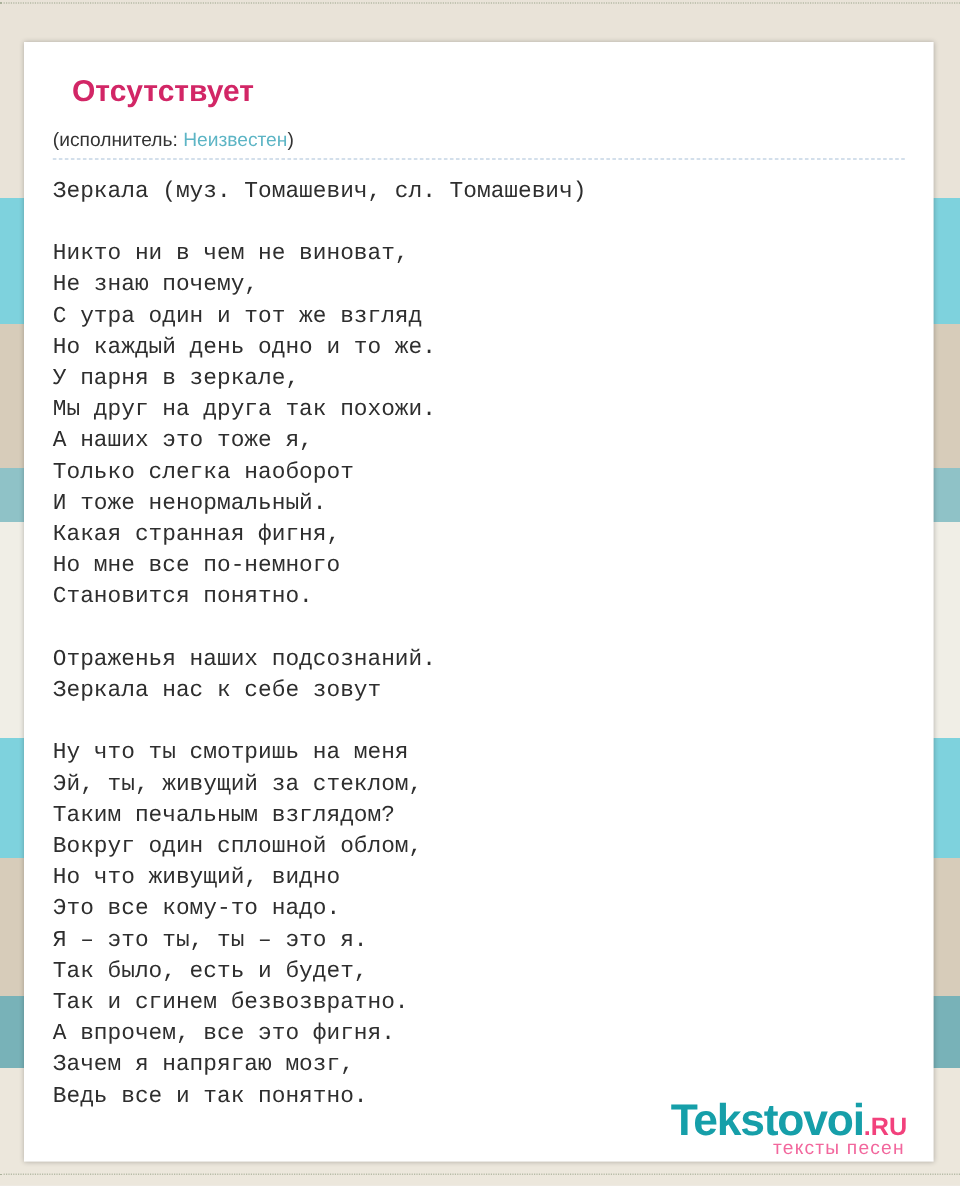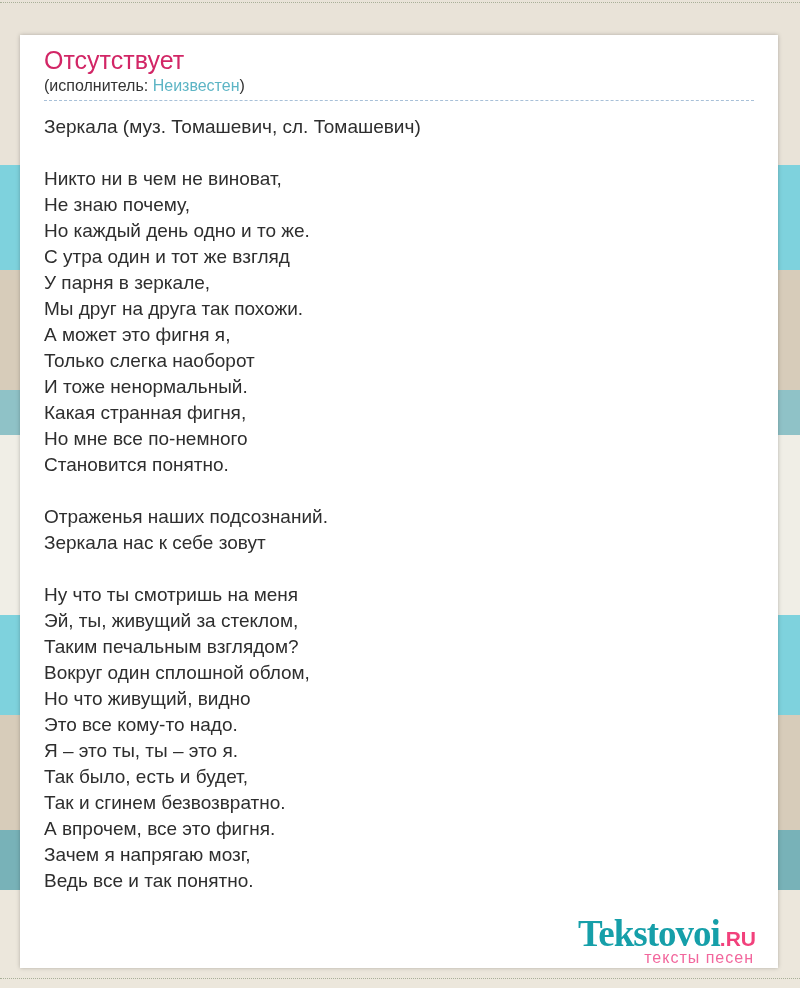--- a/index.html
+++ b/index.html
@@ -52,24 +52,24 @@
     top: 35px;
     width: 758px;
     height: 933px;
     box-sizing: border-box;
     background: #ffffff;
     box-shadow: 0 0 4px rgba(0,0,0,0.25);
     padding: 11px 24px 0 24px;
   }
 
   h1.song-title {
-    margin: 0;
+    margin: 16px;
     font-size: 25px;
     line-height: 29px;
-    font-weight: normal;
+    font-weight: bold;
     color: #d22666;
   }
   .artist-line {
     font-size: 16px;
     line-height: 21px;
     color: #333333;
     padding-bottom: 4px;
   }
   .artist-line a {
     color: #5db5c5;
@@ -80,37 +80,36 @@
     border-bottom: 1px dashed #a8c0d8;
     height: 0;
     margin-bottom: 13px;
   }
 
   .lyrics {
     font-size: 19px;
     line-height: 26px;
     color: #2e2e2e;
   }
-  .lyric-line { min-height: 26px; white-space: pre; }
+  .lyric-line { min-height: 26px; white-space: pre; font-family: Liberation Mono, monospace; }
 
   
   .logo {
     position: absolute;
     right: 22px;
     bottom: 2px;
     text-align: right;
     cursor: pointer;
     line-height: 1;
   }
   .logo .brand {
     font-size: 37px;
     font-weight: bold;
     color: #169fa9;
     letter-spacing: -1px;
-    font-family: Liberation Serif, serif;
   }
   .logo .tld {
     font-size: 21px;
     font-weight: bold;
     color: #f2417c;
     text-align: right;
   }
   .logo .tagline {
     font-size: 16px;
     font-weight: normal;
@@ -140,25 +139,25 @@
 
   <div class="artist-line"><span>(исполнитель: </span><a>Неизвестен</a><span>)</span></div>
 
   <div class="separator"></div>
 
   <div class="lyrics">
       <div class="lyric-line">Зеркала (муз. Томашевич, сл. Томашевич)</div>
       <div class="lyric-line">&nbsp;</div>
       <div class="lyric-line">Никто ни в чем не виноват,</div>
       <div class="lyric-line">Не знаю почему,</div>
+      <div class="lyric-line">С утра один и тот же взгляд</div>
       <div class="lyric-line">Но каждый день одно и то же.</div>
-      <div class="lyric-line">С утра один и тот же взгляд</div>
       <div class="lyric-line">У парня в зеркале,</div>
       <div class="lyric-line">Мы друг на друга так похожи.</div>
-      <div class="lyric-line">А может это фигня я,</div>
+      <div class="lyric-line">А наших это тоже я,</div>
       <div class="lyric-line">Только слегка наоборот</div>
       <div class="lyric-line">И тоже ненормальный.</div>
       <div class="lyric-line">Какая странная фигня,</div>
       <div class="lyric-line">Но мне все по-немного</div>
       <div class="lyric-line">Становится понятно.</div>
       <div class="lyric-line">&nbsp;</div>
       <div class="lyric-line">Отраженья наших подсознаний.</div>
       <div class="lyric-line">Зеркала нас к себе зовут</div>
       <div class="lyric-line">&nbsp;</div>
       <div class="lyric-line">Ну что ты смотришь на меня</div>

